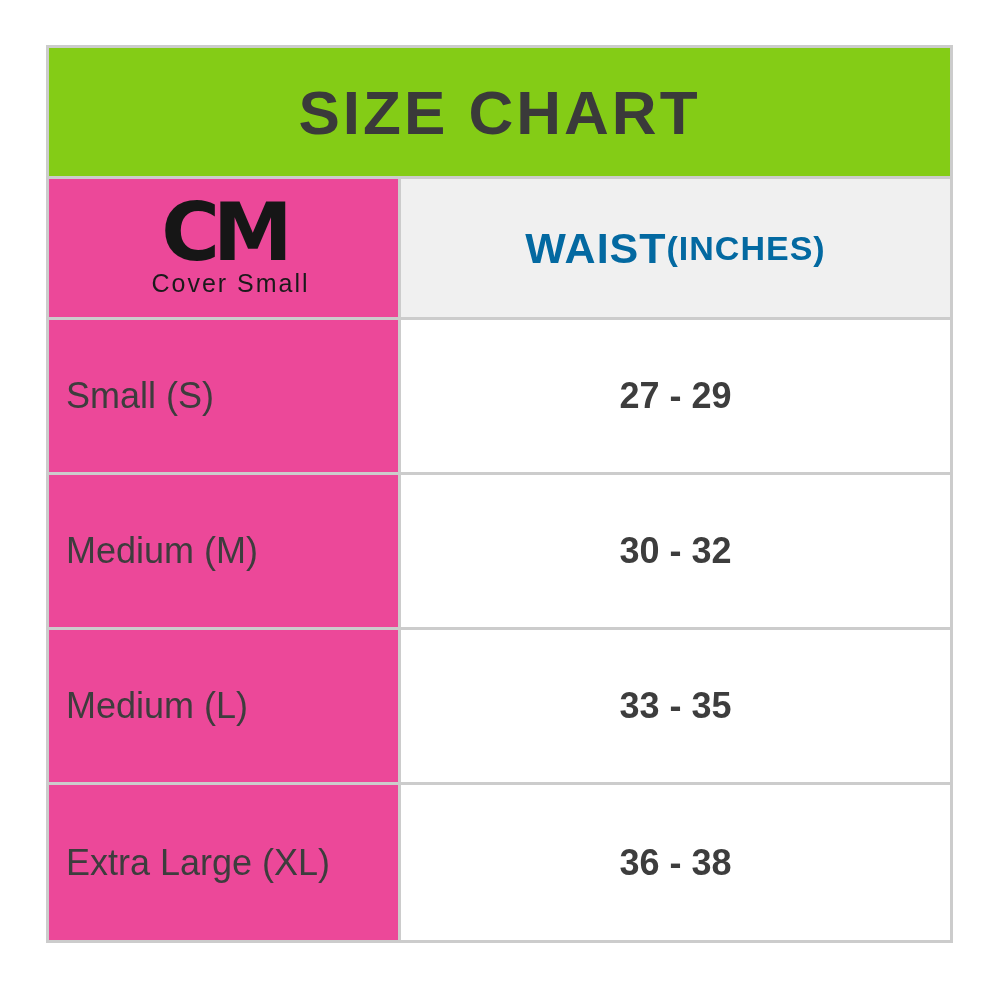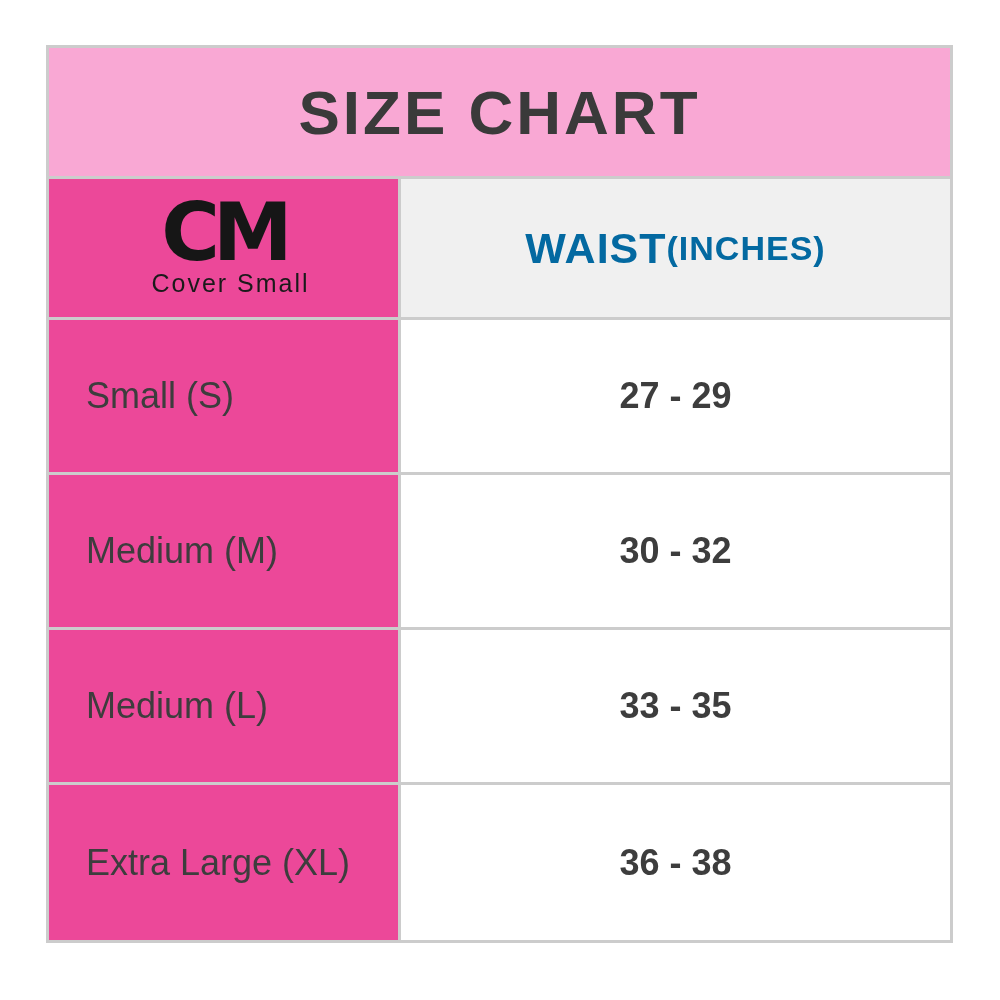--- a/index.html
+++ b/index.html
@@ -19,21 +19,21 @@
     width: 907px;
     border: 3px solid #cccccc;
     background: #ffffff;
   }
   .title-row {
     height: 131px;
     display: flex;
     align-items: center;
     justify-content: center;
     border-bottom: 3px solid #cccccc;
-    background: #f9a8d4;
+    background: #84cc16;
   }
   .title-row h1 {
     font-size: 62px;
     font-weight: bold;
     letter-spacing: 3px;
     color: #3a3a3a;
   }
   .grid-row {
     display: grid;
     grid-template-columns: 352px 1fr;
@@ -88,21 +88,21 @@
     margin-left: 0;
   }
   .data-row {
     height: 155px;
     border-bottom: 3px solid #cccccc;
   }
   .data-row:last-child {
     border-bottom: none;
   }
   .size-cell {
-    padding-left: 37px;
+    padding-left: 17px;
     font-size: 36px;
     color: #3d3d3d;
   }
   .value-cell {
     justify-content: center;
     font-size: 36px;
     color: #3d3d3d;
     font-weight: bold;
   }
 </style>

